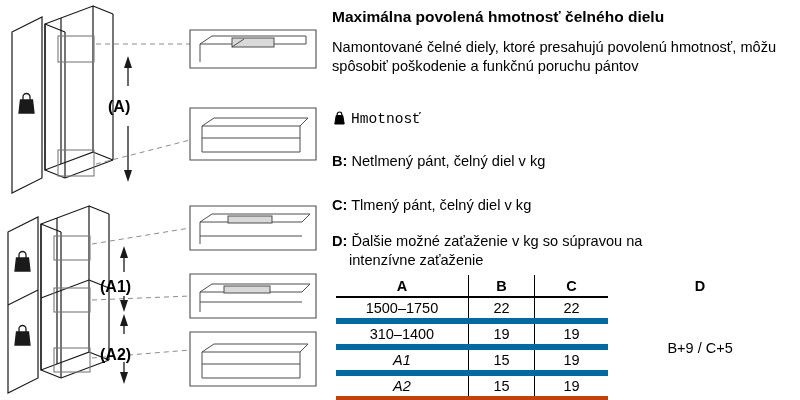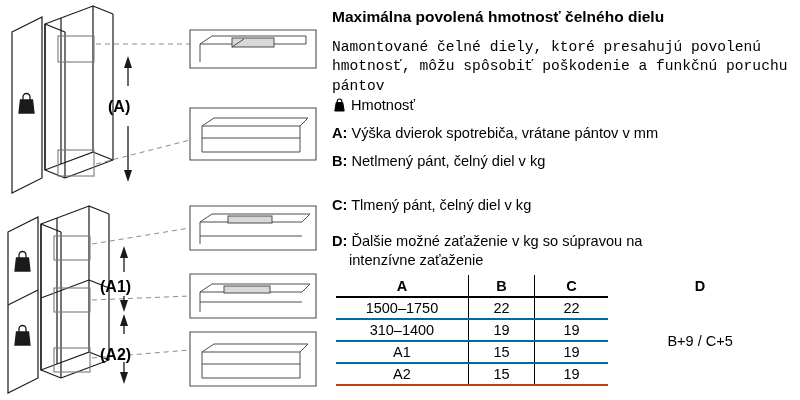--- a/index.html
+++ b/index.html
@@ -47,35 +47,34 @@
     font-weight: bold;
     line-height: 1.2;
   }
 
   .para {
     position: absolute;
     left: 0;
     width: 462px;
     font-size: 14.6px;
     line-height: 1.33;
-    font-family: Liberation Mono, monospace;
   }
   .para.p-intro { top: 38px; }
 
   .legend-row {
     position: absolute;
     left: 0;
     width: 462px;
     font-size: 14.6px;
     line-height: 1.33;
   }
   .legend-row .lbl { font-weight: bold; }
   .legend-row .indent2 { display: block; padding-left: 17px; }
 
-  .lr-w  { top: 96px; }
+  .lr-w  { top: 110px; font-family: Liberation Mono, monospace; }
   .lr-a  { top: 124px; }
   .lr-b  { top: 152px; }
   .lr-c  { top: 196px; }
   .lr-d  { top: 232px; }
 
   .weight-glyph {
     display: inline-block;
     width: 15px;
     height: 15px;
     vertical-align: -3px;
@@ -101,24 +100,24 @@
   #spec-table th {
     font-weight: bold;
     font-size: 14.5px;
   }
   .col-range { width: 108px; }
   .col-b { width: 54px; }
   .col-c { width: 60px; }
   .col-d { width: 150px; }
 
   .hd-row th { border-bottom: 2px solid #000; }
-  .body-row td { border-bottom: 2px solid #0369a1; }
-  .body-row.last td { border-bottom: 2px solid #c2410c; }
+  .body-row td { border-bottom: 6px solid #0369a1; }
+  .body-row.last td { border-bottom: 6px solid #c2410c; }
   .vline { border-left: 1px solid #000; }
-  .bold-cell { font-weight: bold; }
+  .bold-cell { font-weight: bold; font-style: italic; }
   .dcell {
     border-bottom: none !important;
     border-left: none !important;
     vertical-align: middle;
   }
   .no-bottom { border-bottom: none !important; }
 </style>
 </head>
 <body>
 
@@ -284,24 +283,20 @@
 
     <div class="legend-row lr-w">
       <span class="weight-glyph">
         <svg width="15" height="15" viewBox="0 0 15 15" xmlns="http://www.w3.org/2000/svg">
           <path d="M5.2,4.4 V3.3 a2.3,2.3 0 0 1 4.6,0 V4.4" fill="none" stroke="#000" stroke-width="1.2"></path>
           <polygon points="4.2,4.6 10.8,4.6 12.2,13 2.8,13" fill="#000" stroke="#000" stroke-width="1"></polygon>
         </svg>
       </span><span>Hmotnosť</span>
     </div>
 
-    <div class="legend-row lr-a">
-      <span class="lbl">A:</span>
-      <span>Výška dvierok spotrebiča, vrátane pántov v mm</span>
-    </div>
 
     <div class="legend-row lr-b">
       <span class="lbl">B:</span>
       <span>Netlmený pánt, čelný diel v kg</span>
     </div>
 
     <div class="legend-row lr-d">
       <span class="lbl">D:</span>
       <span>Ďalšie možné zaťaženie v kg so súpravou na</span>
       <span class="indent2">intenzívne zaťaženie</span>

